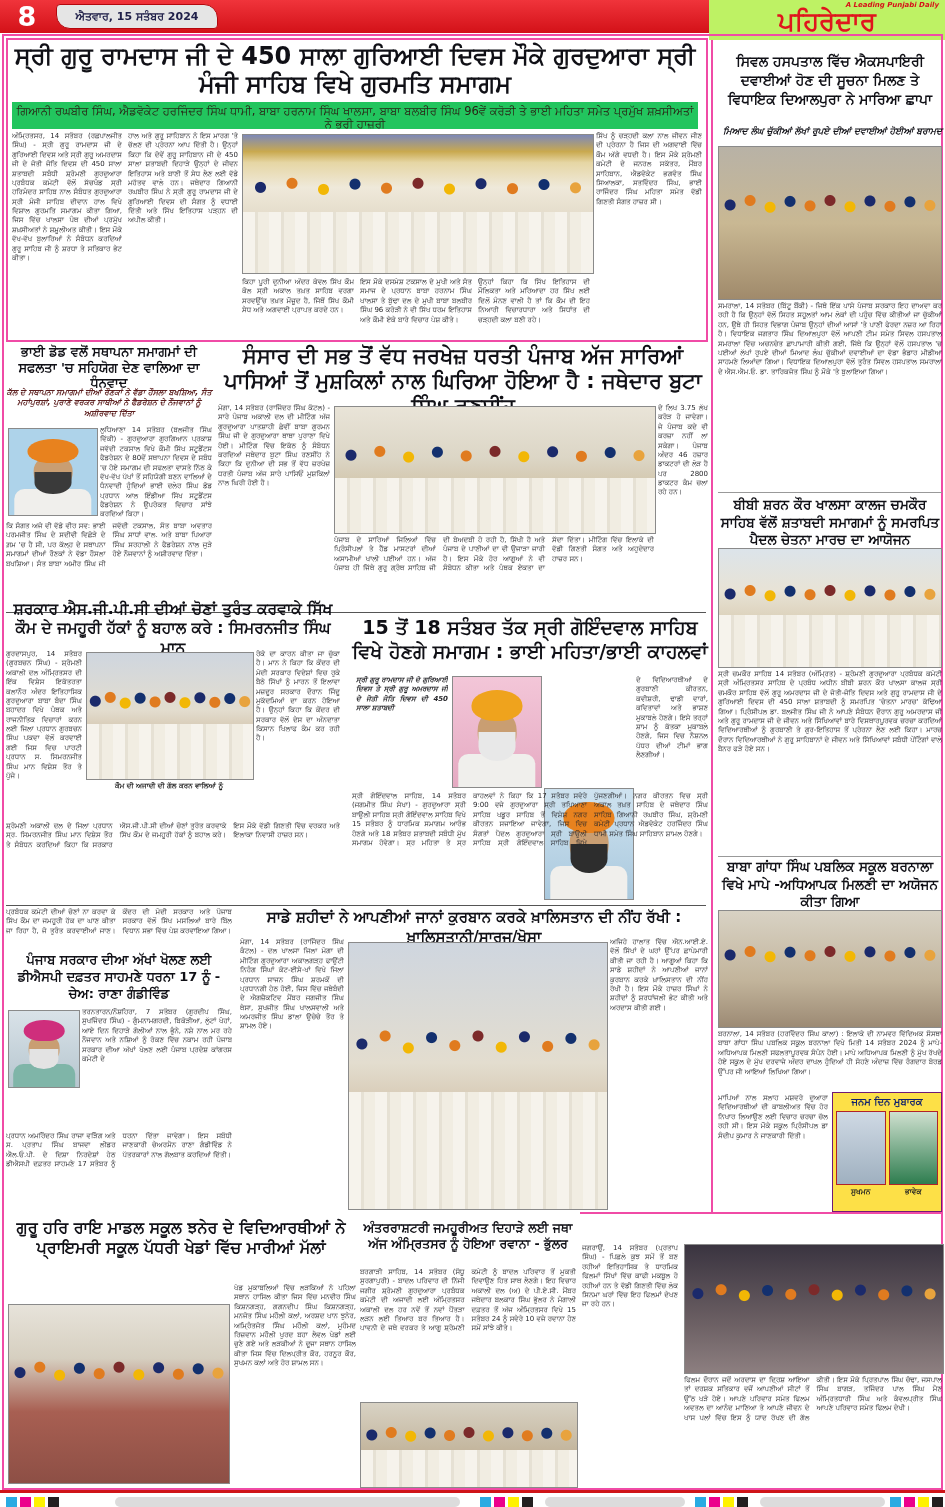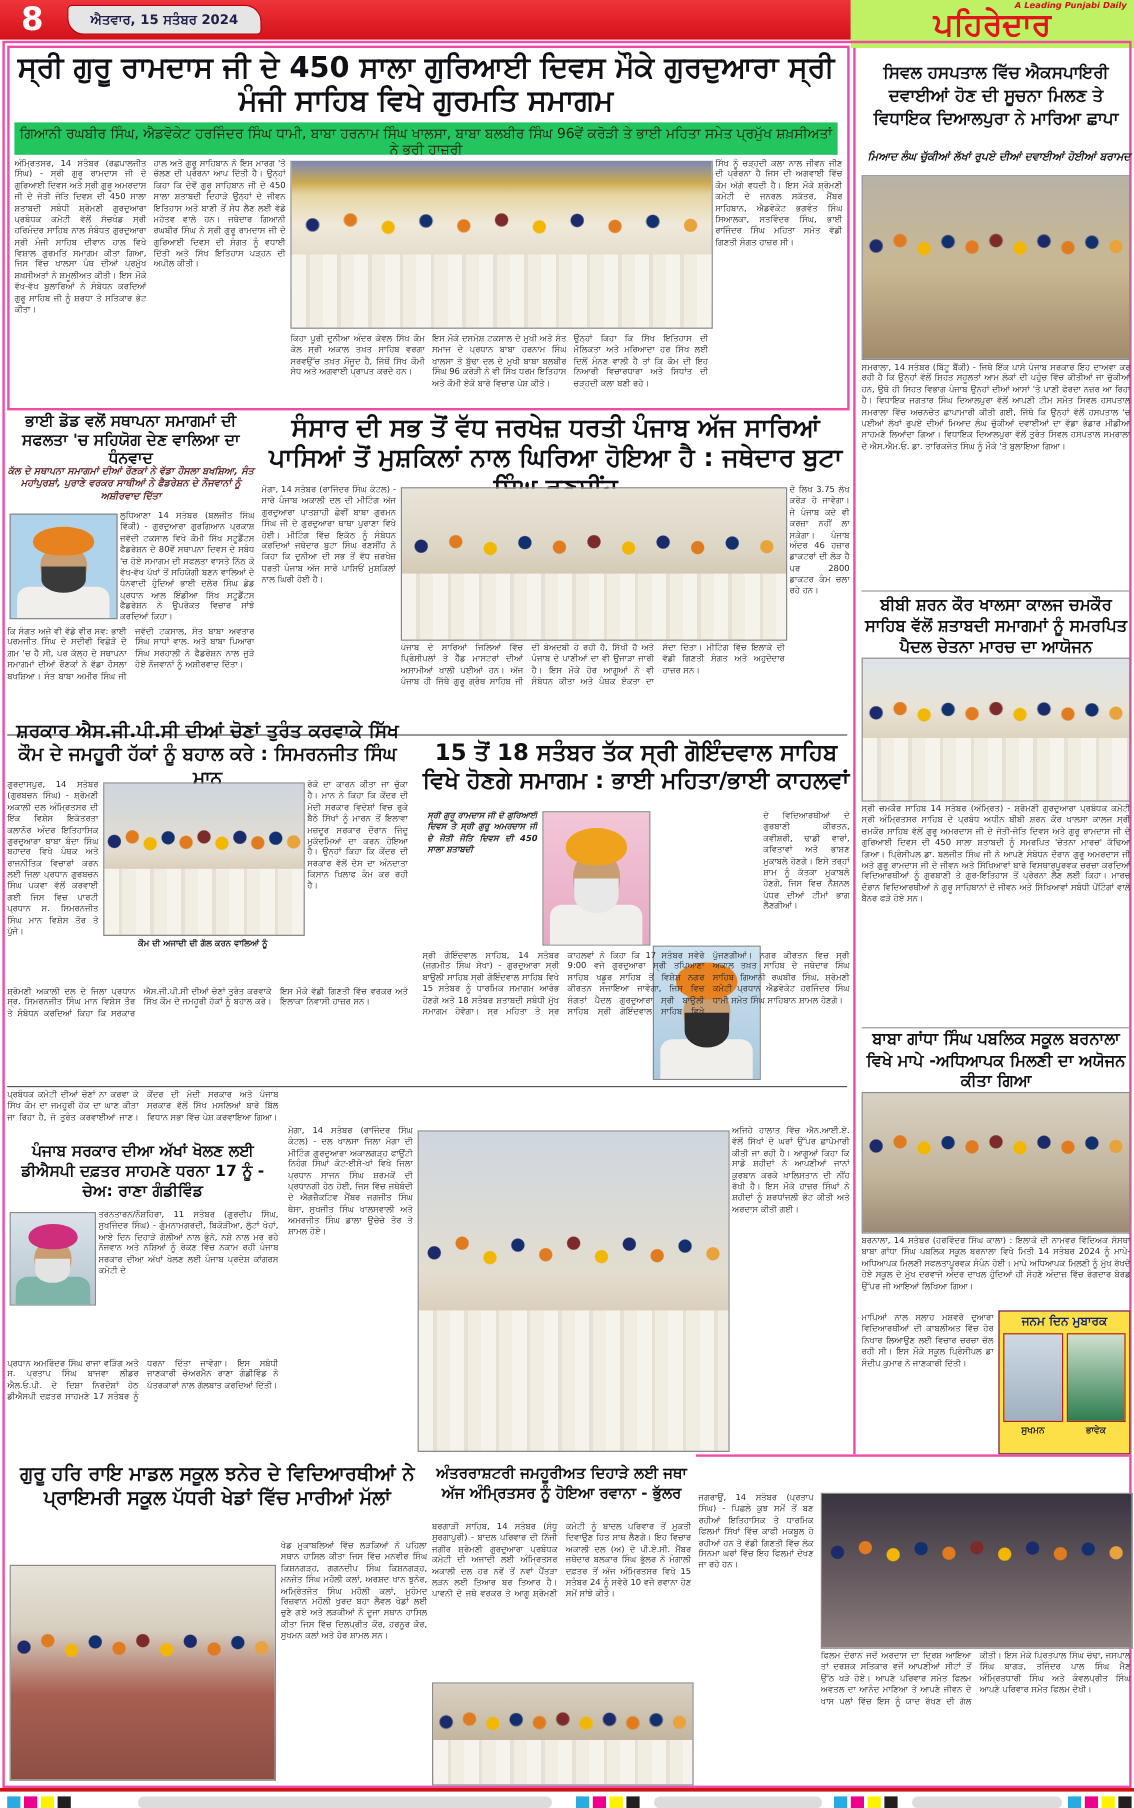--- a/index.html
+++ b/index.html
@@ -163,25 +163,26 @@
   <div class="abs body-txt cols2" style="left:6px;top:908px;width:226px;height:42px;">ਪ੍ਰਬੰਧਕ ਕਮੇਟੀ ਦੀਆਂ ਚੋਣਾਂ ਨਾ ਕਰਵਾ ਕੇ ਸਿੱਖ ਕੌਮ ਦਾ ਜਮਹੂਰੀ ਹੱਕ ਦਾ ਘਾਣ ਕੀਤਾ ਜਾ ਰਿਹਾ ਹੈ, ਜੋ ਤੁਰੰਤ ਕਰਵਾਈਆਂ ਜਾਣ। ਕੇਂਦਰ ਦੀ ਮੋਦੀ ਸਰਕਾਰ ਅਤੇ ਪੰਜਾਬ ਸਰਕਾਰ ਵੱਲੋਂ ਸਿੱਖ ਮਸਲਿਆਂ ਬਾਰੇ ਬਿੱਲ ਵਿਧਾਨ ਸਭਾ ਵਿੱਚ ਪੇਸ਼ ਕਰਵਾਇਆ ਗਿਆ।</div>
 
   <div class="abs" style="left:6px;top:952px;width:226px;height:260px;">
     <div class="abs hl" style="left:0;top:0;width:226px;height:52px;font-size:13px;line-height:1.3;">ਪੰਜਾਬ ਸਰਕਾਰ ਦੀਆ ਅੱਖਾਂ ਖੋਲਣ ਲਈ ਡੀਐਸਪੀ ਦਫ਼ਤਰ ਸਾਹਮਣੇ ਧਰਨਾ 17 ਨੂੰ - ਚੇਅ: ਰਾਣਾ ਗੰਡੀਵਿੰਡ</div>
     <div class="abs portrait" style="left:2px;top:58px;width:70px;height:76px;--tc:#cf2e7c;--beard:#e3e3e3;--shirt:#7fb5a8;background:linear-gradient(#d9e2e8,#b6c6cf);">
       <i class="p-body"></i>
         <i class="p-head"></i>
         <i class="p-beard"></i>
         <i class="p-turban"></i>
     </div>
-    <div class="abs body-txt" style="left:76px;top:56px;width:150px;height:122px;">ਤਰਨਤਾਰਨ/ਨੌਸ਼ਹਿਰਾ, 11 ਸਤੰਬਰ (ਗੁਰਦੀਪ ਸਿੰਘ, ਸੁਖਜਿੰਦਰ ਸਿੰਘ) - ਗੁੰਮਨਾਮਗਰਦੀ, ਬਿਕੋੜੀਆ, ਲੁੱਟਾਂ ਖੋਹਾਂ, ਆਏ ਦਿਨ ਦਿਹਾੜੇ ਗੋਲੀਆਂ ਨਾਲ ਭੁੰਨੇ, ਨਸ਼ੇ ਨਾਲ ਮਰ ਰਹੇ ਨੌਜਵਾਨ ਅਤੇ ਨਸ਼ਿਆਂ ਨੂੰ ਰੋਕਣ ਵਿੱਚ ਨਕਾਮ ਰਹੀ ਪੰਜਾਬ ਸਰਕਾਰ ਦੀਆ ਅੱਖਾਂ ਖੋਲਣ ਲਈ ਪੰਜਾਬ ਪ੍ਰਦੇਸ਼ ਕਾਂਗਰਸ ਕਮੇਟੀ ਦੇ</div>
+    <div class="abs body-txt" style="left:76px;top:56px;width:150px;height:122px;">ਤਰਨਤਾਰਨ/ਨੌਸ਼ਹਿਰਾ, 7 ਸਤੰਬਰ (ਗੁਰਦੀਪ ਸਿੰਘ, ਸੁਖਜਿੰਦਰ ਸਿੰਘ) - ਗੁੰਮਨਾਮਗਰਦੀ, ਬਿਕੋੜੀਆ, ਲੁੱਟਾਂ ਖੋਹਾਂ, ਆਏ ਦਿਨ ਦਿਹਾੜੇ ਗੋਲੀਆਂ ਨਾਲ ਭੁੰਨੇ, ਨਸ਼ੇ ਨਾਲ ਮਰ ਰਹੇ ਨੌਜਵਾਨ ਅਤੇ ਨਸ਼ਿਆਂ ਨੂੰ ਰੋਕਣ ਵਿੱਚ ਨਕਾਮ ਰਹੀ ਪੰਜਾਬ ਸਰਕਾਰ ਦੀਆ ਅੱਖਾਂ ਖੋਲਣ ਲਈ ਪੰਜਾਬ ਪ੍ਰਦੇਸ਼ ਕਾਂਗਰਸ ਕਮੇਟੀ ਦੇ</div>
     <div class="abs body-txt cols2" style="left:0;top:180px;width:226px;height:80px;">ਪ੍ਰਧਾਨ ਅਮਰਿੰਦਰ ਸਿੰਘ ਰਾਜਾ ਵੜਿੰਗ ਅਤੇ ਸ. ਪ੍ਰਤਾਪ ਸਿੰਘ ਬਾਜਵਾ ਲੀਡਰ ਐਲ.ਓ.ਪੀ. ਦੇ ਦਿਸ਼ਾ ਨਿਰਦੇਸ਼ਾਂ ਹੇਠ ਡੀਐਸਪੀ ਦਫ਼ਤਰ ਸਾਹਮਣੇ 17 ਸਤੰਬਰ ਨੂੰ ਧਰਨਾ ਦਿੱਤਾ ਜਾਵੇਗਾ। ਇਸ ਸਬੰਧੀ ਜਾਣਕਾਰੀ ਚੇਅਰਮੈਨ ਰਾਣਾ ਗੰਡੀਵਿੰਡ ਨੇ ਪੱਤਰਕਾਰਾਂ ਨਾਲ ਗੱਲਬਾਤ ਕਰਦਿਆਂ ਦਿੱਤੀ।</div>
   </div>
 
   <div class="abs" style="left:240px;top:908px;width:468px;height:304px;">
+    <div class="abs hl" style="left:0;top:0;width:468px;height:26px;font-size:15px;line-height:1.3;">ਸਾਡੇ ਸ਼ਹੀਦਾਂ ਨੇ ਆਪਣੀਆਂ ਜਾਨਾਂ ਕੁਰਬਾਨ ਕਰਕੇ ਖ਼ਾਲਿਸਤਾਨ ਦੀ ਨੀਂਹ ਰੱਖੀ : ਖ਼ਾਲਿਸਤਾਨੀ/ਸਾਰਜ/ਖੋਸਾ</div>
     <div class="abs body-txt" style="left:0;top:30px;width:104px;height:274px;">ਮੋਗਾ, 14 ਸਤੰਬਰ (ਰਾਜਿੰਦਰ ਸਿੰਘ ਕੰਟਲ) - ਦਲ ਖਾਲਸਾ ਜਿਲਾ ਮੋਗਾ ਦੀ ਮੀਟਿੰਗ ਗੁਰਦੁਆਰਾ ਅਕਾਲਗੜ੍ਹ ਫਾਉਂਟੀ ਨਿਹੰਗ ਸਿੰਘਾਂ ਕੋਟ-ਈਸੇ-ਖਾਂ ਵਿਖੇ ਜਿਲਾ ਪ੍ਰਧਾਨ ਸਾਜਨ ਸਿੰਘ ਸ਼ਰਮਕੋਂ ਦੀ ਪ੍ਰਧਾਨਗੀ ਹੇਠ ਹੋਈ, ਜਿਸ ਵਿੱਚ ਜਥੇਬੰਦੀ ਦੇ ਐਗਜ਼ੈਕਟਿਵ ਮੈਂਬਰ ਜਗਜੀਤ ਸਿੰਘ ਥੇਸਾ, ਸੁਖਜੀਤ ਸਿੰਘ ਖਾਲਸਵਾਲੀ ਅਤੇ ਅਮਰਜੀਤ ਸਿੰਘ ਡਾਲਾ ਉਚੇਚੇ ਤੌਰ ਤੇ ਸ਼ਾਮਲ ਹੋਏ।</div>
     <div class="abs ph ph-outdoor dots robes" style="left:108px;top:34px;width:258px;height:266px;"></div>
     <div class="abs body-txt" style="left:370px;top:30px;width:98px;height:274px;">ਅਜਿਹੇ ਹਾਲਾਤ ਵਿੱਚ ਐਨ.ਆਈ.ਏ. ਵੱਲੋਂ ਸਿੱਖਾਂ ਦੇ ਘਰਾਂ ਉੱਪਰ ਛਾਪੇਮਾਰੀ ਕੀਤੀ ਜਾ ਰਹੀ ਹੈ। ਆਗੂਆਂ ਕਿਹਾ ਕਿ ਸਾਡੇ ਸ਼ਹੀਦਾਂ ਨੇ ਆਪਣੀਆਂ ਜਾਨਾਂ ਕੁਰਬਾਨ ਕਰਕੇ ਖ਼ਾਲਿਸਤਾਨ ਦੀ ਨੀਂਹ ਰੱਖੀ ਹੈ। ਇਸ ਮੌਕੇ ਹਾਜ਼ਰ ਸਿੰਘਾਂ ਨੇ ਸ਼ਹੀਦਾਂ ਨੂੰ ਸ਼ਰਧਾਂਜਲੀ ਭੇਟ ਕੀਤੀ ਅਤੇ ਅਰਦਾਸ ਕੀਤੀ ਗਈ।</div>
   </div>
 
   <div class="abs" style="left:6px;top:1216px;width:350px;height:272px;">
     <div class="abs hl" style="left:0;top:2px;width:350px;height:62px;font-size:16px;line-height:1.25;">ਗੁਰੂ ਹਰਿ ਰਾਇ ਮਾਡਲ ਸਕੂਲ ਝਨੇਰ ਦੇ ਵਿਦਿਆਰਥੀਆਂ ਨੇ ਪ੍ਰਾਇਮਰੀ ਸਕੂਲ ਪੱਧਰੀ ਖੇਡਾਂ ਵਿੱਚ ਮਾਰੀਆਂ ਮੱਲਾਂ</div>
     <div class="abs ph ph-school dots" style="left:2px;top:88px;width:220px;height:178px;"></div>
     <div class="abs body-txt" style="left:228px;top:68px;width:122px;height:200px;">ਖੇਡ ਮੁਕਾਬਲਿਆਂ ਵਿੱਚ ਲੜਕਿਆਂ ਨੇ ਪਹਿਲਾ ਸਥਾਨ ਹਾਸਿਲ ਕੀਤਾ ਜਿਸ ਵਿੱਚ ਮਨਵੀਰ ਸਿੰਘ ਕਿਸ਼ਨਗੜ੍ਹ, ਗਗਨਦੀਪ ਸਿੰਘ ਕਿਸ਼ਨਗੜ੍ਹ, ਮਨਜੋਤ ਸਿੰਘ ਮਹੌਲੀ ਕਲਾਂ, ਅਰਸ਼ਦ ਖਾਨ ਝੁਨੇਰ, ਅਮ੍ਰਿੰਤਜੋਤ ਸਿੰਘ ਮਹੌਲੀ ਕਲਾਂ, ਮੁਹੰਮਦ ਰਿਜ਼ਵਾਨ ਮਹੌਲੀ ਖੁਰਦ ਬਹਾ ਲੈਵਲ ਖੇਡਾਂ ਲਈ ਚੁਣੇ ਗਏ ਅਤੇ ਲੜਕੀਆਂ ਨੇ ਦੂਜਾ ਸਥਾਨ ਹਾਸਿਲ ਕੀਤਾ ਜਿਸ ਵਿੱਚ ਦਿਲਪ੍ਰੀਤ ਕੌਰ, ਹਰਨੂਰ ਕੌਰ, ਸੁਖਮਨ ਕਲਾਂ ਅਤੇ ਹੋਰ ਸ਼ਾਮਲ ਸਨ।</div>
   </div>

